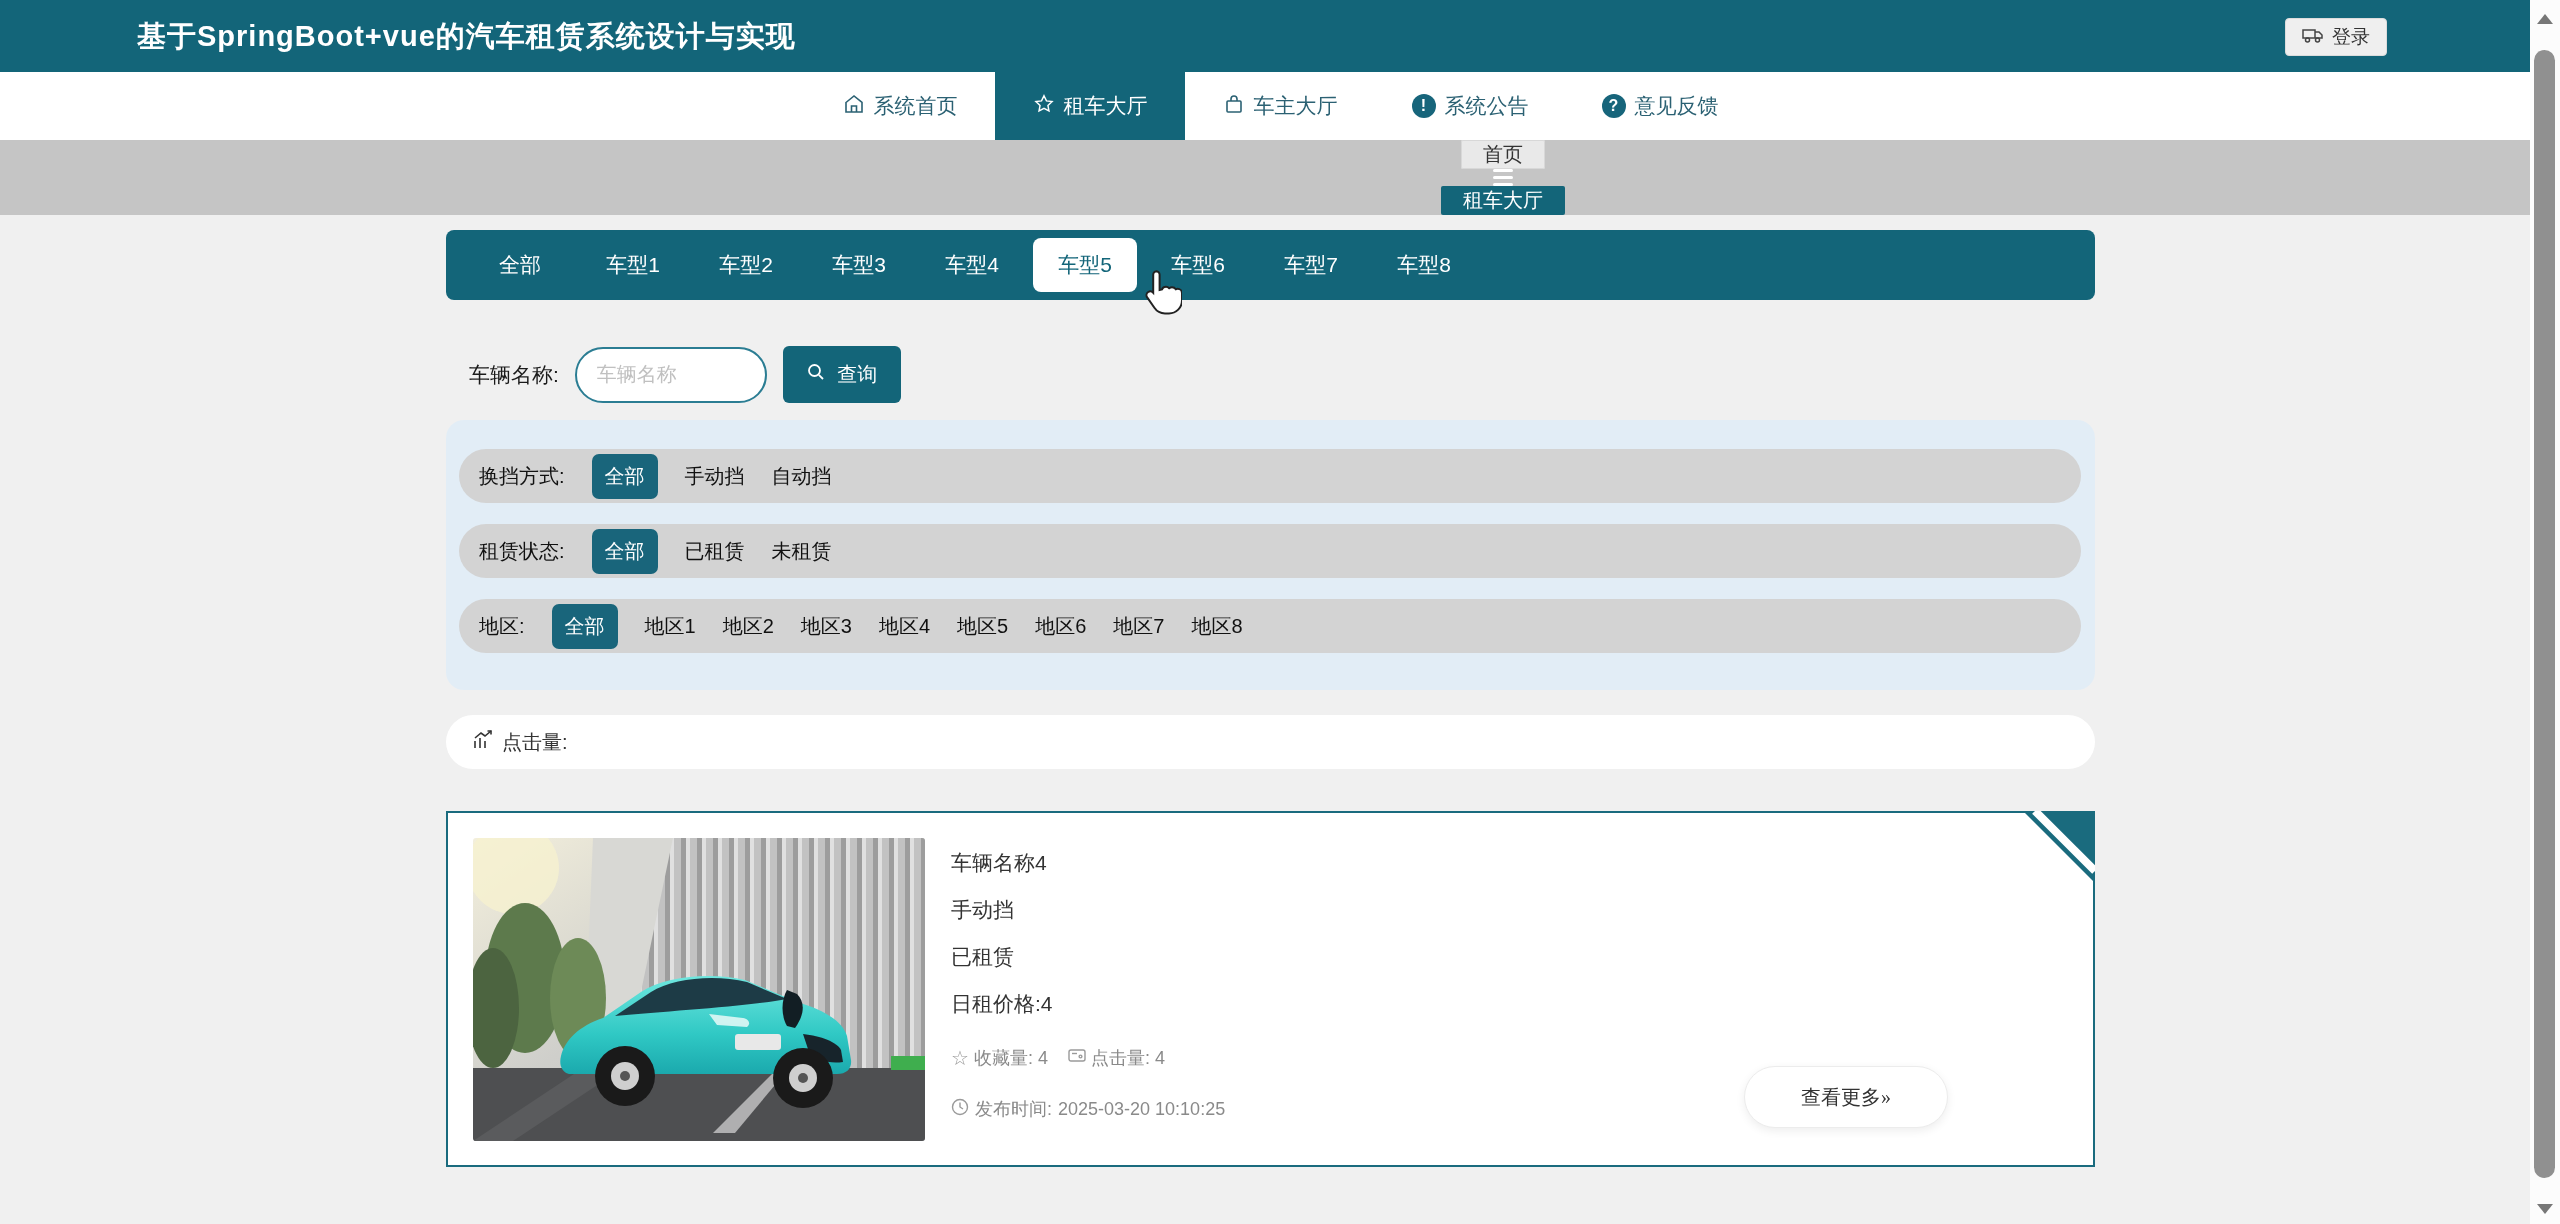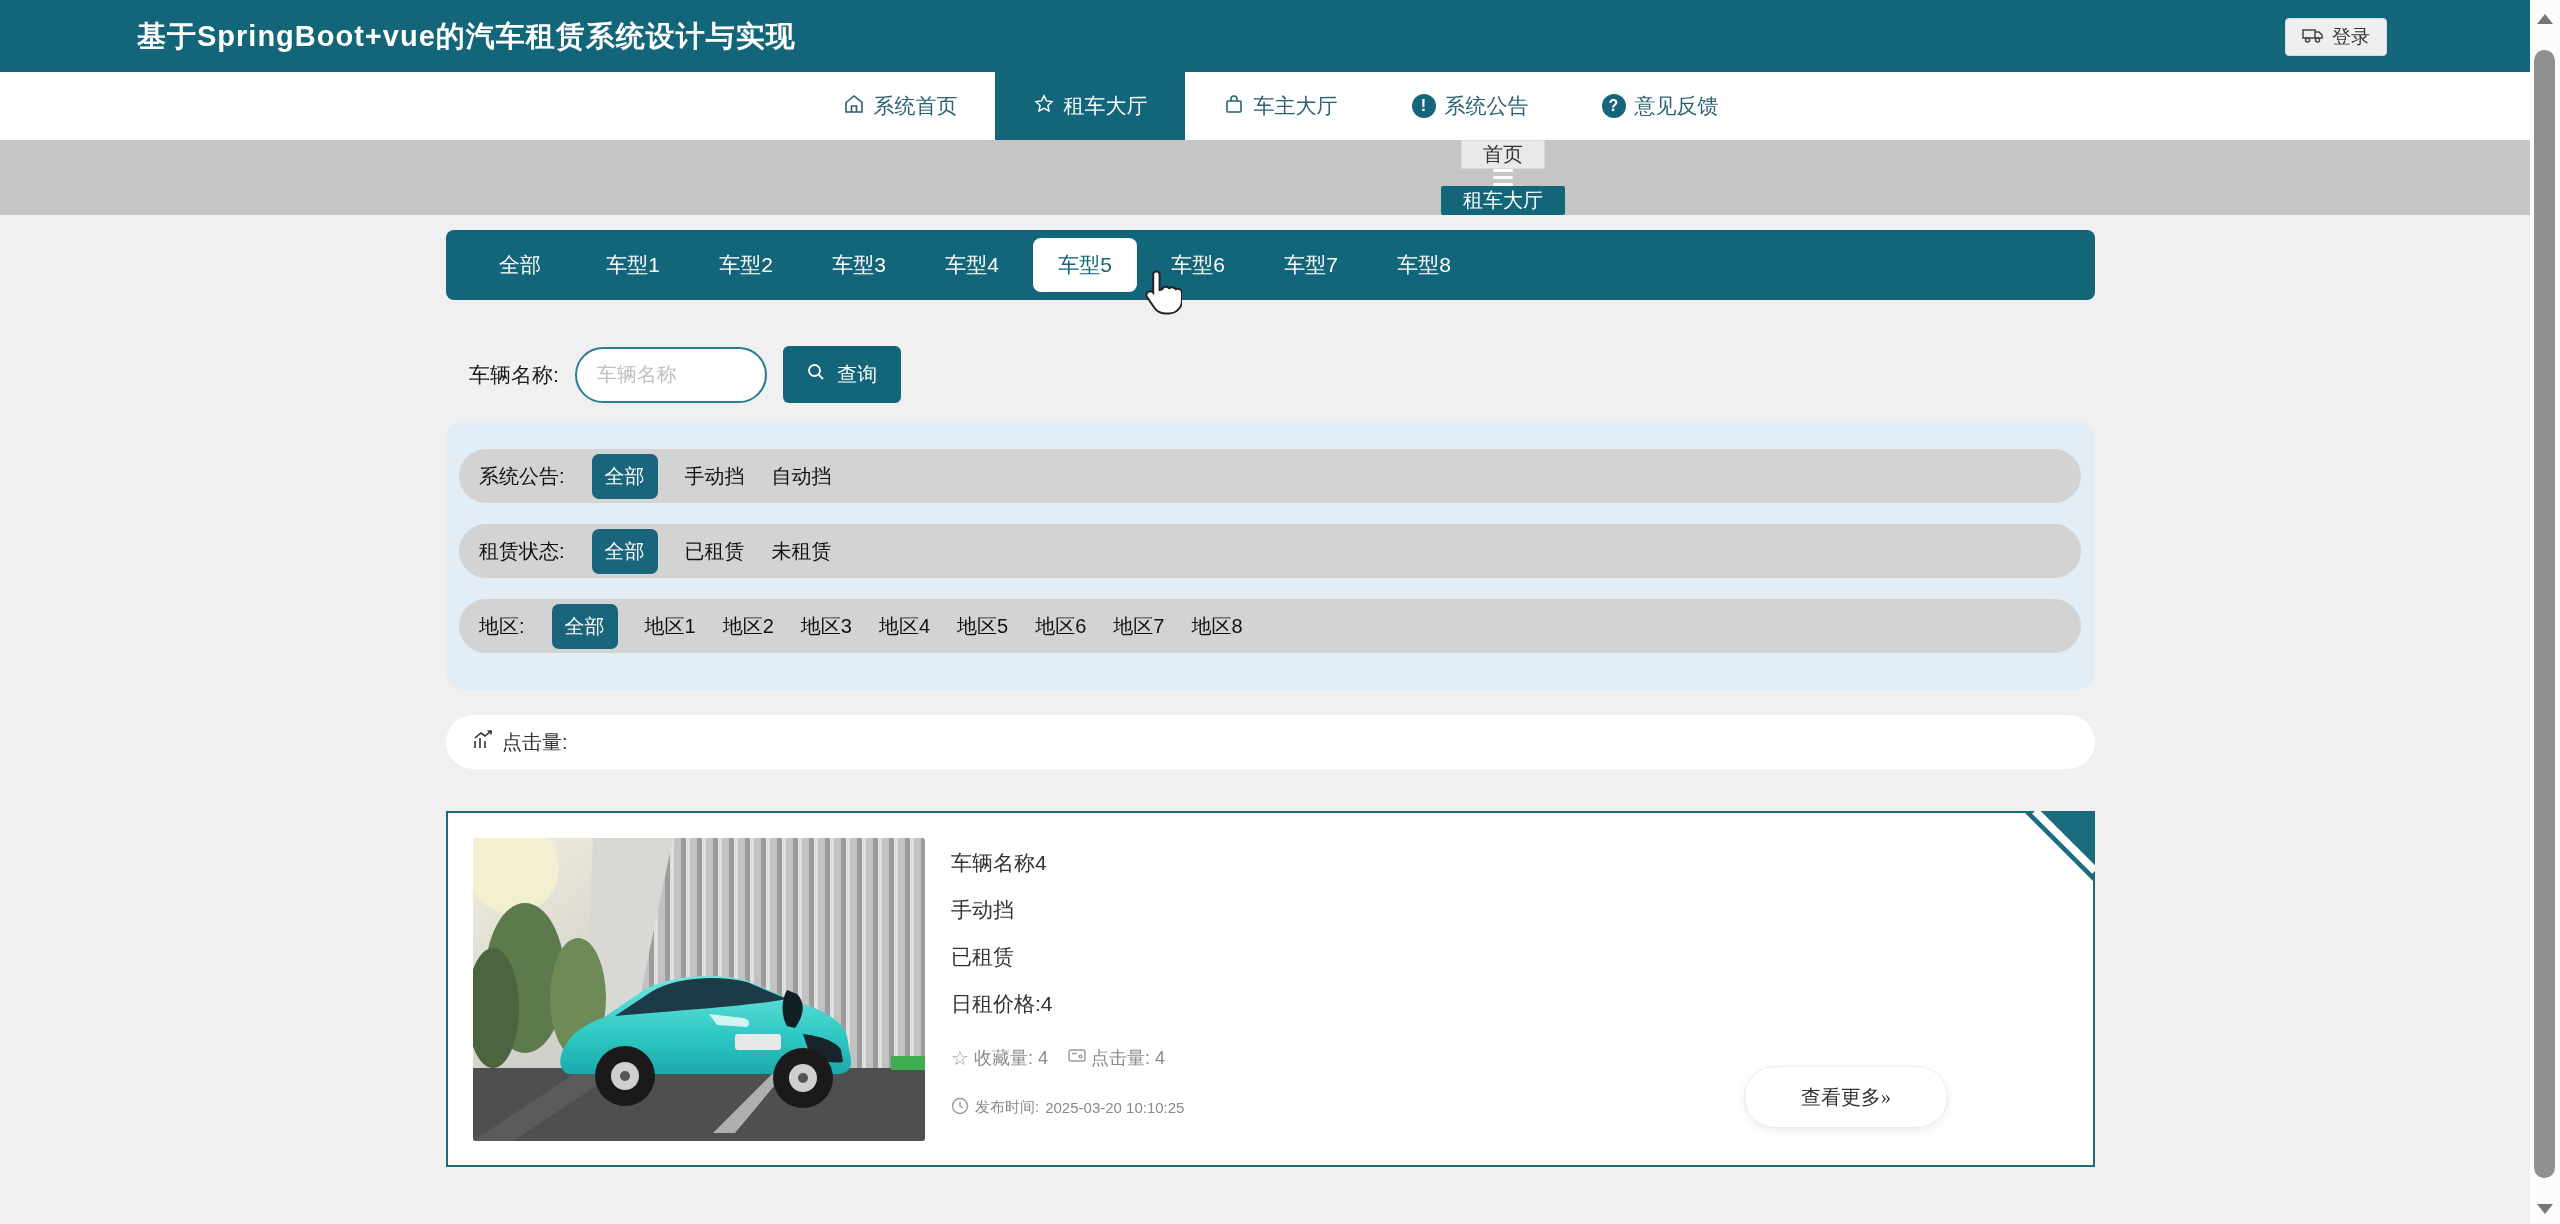--- a/index.html
+++ b/index.html
@@ -49,21 +49,21 @@
   .clicks-label { font-size:20px; color:#333; }
 
   
   .card { margin-top:42px; width:100%; height:356px; background:#ffffff; border:2px solid #1a6b7e; position:relative; display:flex; padding:25px; }
   .card-photo { width:452px; height:303px; border-radius:3px; overflow:hidden; flex:none; }
   .card-info { margin-left:26px; padding-top:14px; display:flex; flex-direction:column; }
   .card-line { font-size:21px; color:#333; margin-bottom:26px; line-height:21px; }
   .card-stats { display:flex; align-items:center; gap:20px; font-size:18px; color:#8a8a8a; margin-top:6px; margin-bottom:27px; }
   .stat-group { display:flex; align-items:center; gap:5px; }
   .star-glyph { font-size:20px; color:#9a9a9a; line-height:1; }
-  .card-time { display:flex; align-items:center; gap:6px; font-size:15px; color:#8a8a8a; }
+  .card-time { display:flex; align-items:center; gap:6px; font-size:18px; color:#8a8a8a; }
   .more-btn { position:absolute; right:145px; bottom:37px; width:204px; height:62px; background:#ffffff; border:1px solid #ececec; border-radius:31px; box-shadow:0 3px 10px rgba(0,0,0,.07); font-size:20px; color:#333; display:flex; align-items:center; justify-content:center; cursor:pointer; font-family:Liberation Serif, serif; }
   .ribbon { position:absolute; top:-2px; right:-2px; width:72px; height:72px; }
 
   
   .scrollbar { position:absolute; right:0; top:0; width:30px; height:1224px; background:#fcfcfc; }
   .sb-thumb { position:absolute; left:4px; top:50px; width:21px; height:1128px; background:#909090; border-radius:11px; cursor:pointer; }
   .sb-arrow-up { position:absolute; left:7px; top:14px; width:0; height:0; border-left:8px solid transparent; border-right:8px solid transparent; border-bottom:10px solid #777; cursor:pointer; }
   .sb-arrow-down { position:absolute; left:7px; bottom:10px; width:0; height:0; border-left:8px solid transparent; border-right:8px solid transparent; border-top:10px solid #777; cursor:pointer; }
 
   .cursor { position:absolute; left:1142px; top:268px; pointer-events:none; }
@@ -158,21 +158,21 @@
             <circle cx="8.5" cy="8.5" r="5.5"></circle>
               <path d="M12.8 12.8 L17 17"></path>
           </svg>
         </span>
         <span>查询</span>
       </button>
     </div>
 
     <div class="filter-panel">
       <div class="filter-pill">
-        <span class="filter-label">系统公告:</span>
+        <span class="filter-label">换挡方式:</span>
         <span class="filter-opt active">全部</span>
         <span class="filter-opt">手动挡</span>
         <span class="filter-opt">自动挡</span>
       </div>
       <div class="filter-pill">
         <span class="filter-label">租赁状态:</span>
         <span class="filter-opt active">全部</span>
         <span class="filter-opt">已租赁</span>
         <span class="filter-opt">未租赁</span>
       </div>

